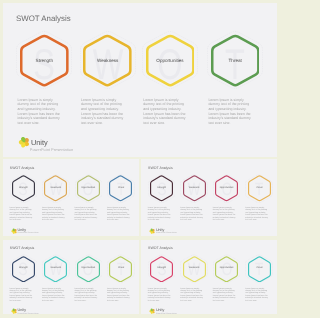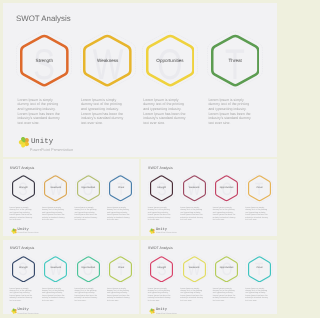--- a/index.html
+++ b/index.html
@@ -15,21 +15,21 @@
   .ptitle{position:absolute;color:#6e6e6e;white-space:nowrap;font-weight:400;}
   #p-main .ptitle{left:13px;top:11.4px;font-size:7.9px;}
   .mini .ptitle{left:6.8px;top:6.9px;font-size:3.55px;}
 
   .hx{position:absolute;}
   .hx svg{display:block;}
   .wm{position:absolute;color:#eaeaee;text-align:center;}
   .hxlabel{position:absolute;text-align:center;color:#4d4d4d;white-space:nowrap;}
   .bodytext{position:absolute;color:#a6a6a6;}
   .logo{position:absolute;}
-  .logo .lname{position:absolute;color:#5a5a5a;font-weight:400;font-family:Liberation Mono, monospace;}
+  .logo .lname{position:absolute;color:#5a5a5a;font-weight:400;}
   .logo .ltag{position:absolute;color:#b4b4b4;white-space:nowrap;}
 </style>
 </head>
 <body>
 
 <div class="stage">
   <div class="panel" id="p-main">
     <div class="ptitle">SWOT Analysis</div>
   <div class="hx" style="left: 13.3px; top: 27px;">
         <svg width="56" height="60" viewBox="0 0 56 60">

